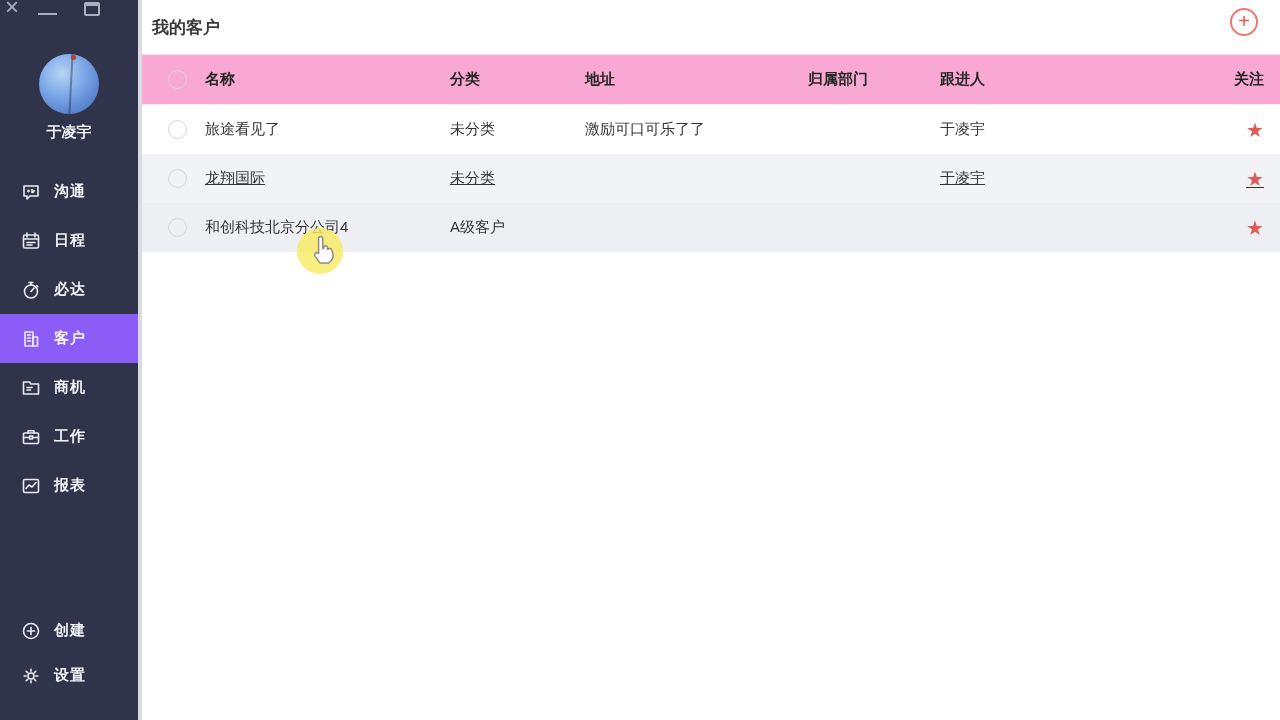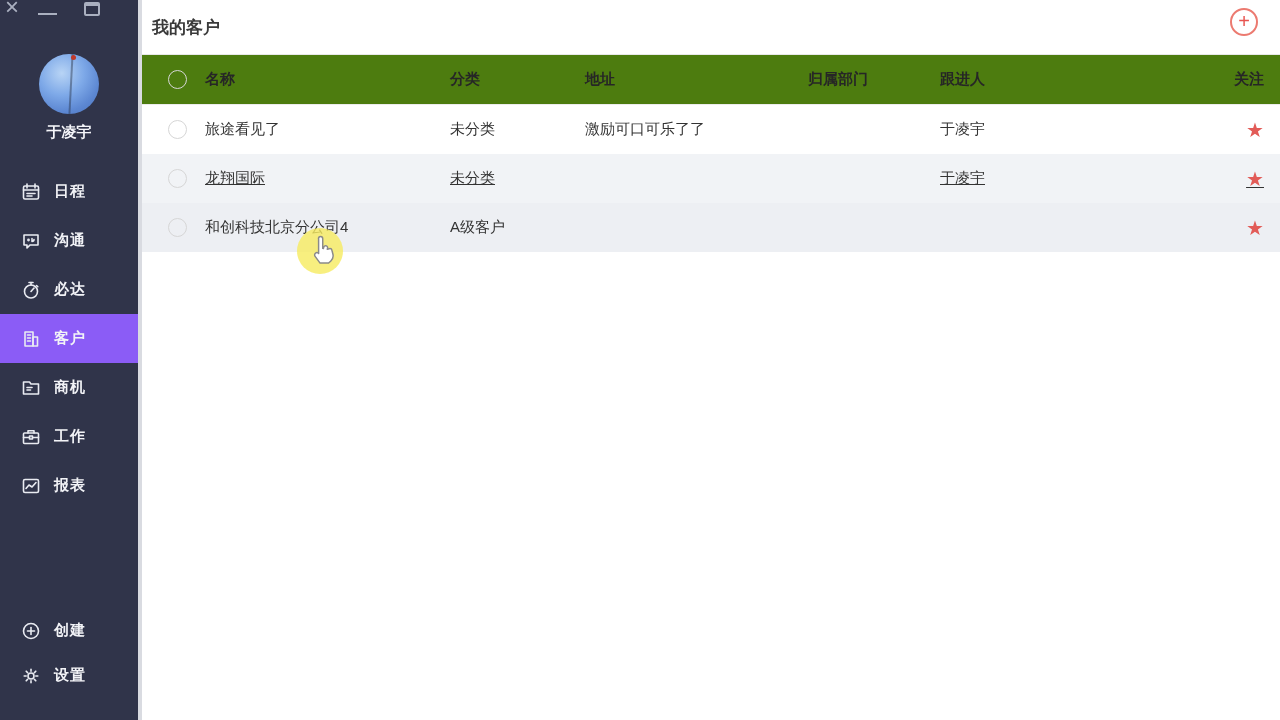--- a/index.html
+++ b/index.html
@@ -37,21 +37,21 @@
   
   .main { flex:1; display:flex; flex-direction:column; background:#fff; position:relative; }
 
   .topbar { height:55px; display:flex; align-items:center; justify-content:space-between; gap:58px; border-bottom:1px solid #e8e8e8; position:relative; background:#fff; }
   .tab { font-size:17px; font-weight:bold; color:#3a3a3a; padding:0 10px; height:100%; display:flex; align-items:center; position:relative; cursor:pointer; }
   .tab.active { color:#e85450; }
   .tab.active::after { content:""; position:absolute; left:-12px; right:-12px; bottom:13px; height:2px; background:#ef6b64; }
   .add-btn { position:absolute; right:22px; top:8px; width:28px; height:28px; border:2px solid #ec7a70; border-radius:50%; color:#e85450; display:flex; align-items:center; justify-content:center; font-size:20px; font-weight:300; cursor:pointer; line-height:1; padding-bottom:2px; }
 
   .thead, .trow { display:flex; align-items:center; }
-  .thead { height:50px; border-bottom:1px solid #ececec; font-weight:bold; color:#262626; font-size:15px; background:#4d7c0f; }
+  .thead { height:50px; border-bottom:1px solid #ececec; font-weight:bold; color:#262626; font-size:15px; background:#f9a8d4; }
   .trow { height:49px; font-size:15px; color:#333; cursor:pointer; }
   .trow.alt { background:#f1f3f6;text-decoration:underline; }
   .trow.hovered { background:#edeff3; }
 
   .cell-select { width:63px; display:flex; align-items:center; padding-left:26px; flex-shrink:0; }
   .circle-cb { width:19px; height:19px; border-radius:50%; border:1px solid #d6d6d6; background:transparent; }
   .cell-name { width:245px; flex-shrink:0; font-weight:bold; }
   .trow .cell-name { font-weight:normal; }
   .cell-cat { width:135px; flex-shrink:0; }
   .cell-addr { width:223px; flex-shrink:0; }
@@ -80,43 +80,43 @@
 
     <div class="profile">
       <div class="avatar"></div>
       <div class="profile-name">于凌宇</div>
     </div>
 
     <div class="nav">
       <div class="nav-item">
         <span class="nav-icon">
           <svg width="20" height="20" viewBox="0 0 20 20">
+              <path d="M3 4h14v10H9l-3 3v-3H3z"></path>
+              <circle cx="7.5" cy="9" r="0.6" fill="#e9ebf2"></circle>
+              <path d="M11 7.5v3M13 8.5a2 2 0 0 1-2 2"></path>
+            </svg>
+        </span>
+        <span class="nav-label">沟通</span>
+      </div>
+      <div class="nav-item">
+        <span class="nav-icon">
+          <svg width="20" height="20" viewBox="0 0 20 20">
               <rect x="2.5" y="4" width="15" height="13" rx="1.5"></rect>
               <line x1="6" y1="2" x2="6" y2="6"></line>
               <line x1="14" y1="2" x2="14" y2="6"></line>
               <line x1="2.5" y1="8" x2="17.5" y2="8"></line>
               <line x1="6" y1="11.5" x2="14" y2="11.5"></line>
               <line x1="6" y1="14" x2="11" y2="14"></line>
             </svg>
         </span>
         <span class="nav-label">日程</span>
       </div>
       <div class="nav-item">
         <span class="nav-icon">
           <svg width="20" height="20" viewBox="0 0 20 20">
-              <path d="M3 4h14v10H9l-3 3v-3H3z"></path>
-              <circle cx="7.5" cy="9" r="0.6" fill="#e9ebf2"></circle>
-              <path d="M11 7.5v3M13 8.5a2 2 0 0 1-2 2"></path>
-            </svg>
-        </span>
-        <span class="nav-label">沟通</span>
-      </div>
-      <div class="nav-item">
-        <span class="nav-icon">
-          <svg width="20" height="20" viewBox="0 0 20 20">
               <circle cx="10" cy="11.5" r="6.5"></circle>
               <line x1="10" y1="11.5" x2="13" y2="8"></line>
               <line x1="8" y1="2.5" x2="12" y2="2.5"></line>
               <line x1="10" y1="2.5" x2="10" y2="5"></line>
               <line x1="15.5" y1="5.5" x2="16.8" y2="6.8"></line>
             </svg>
         </span>
         <span class="nav-label">必达</span>
       </div>
       <div class="nav-item active">

